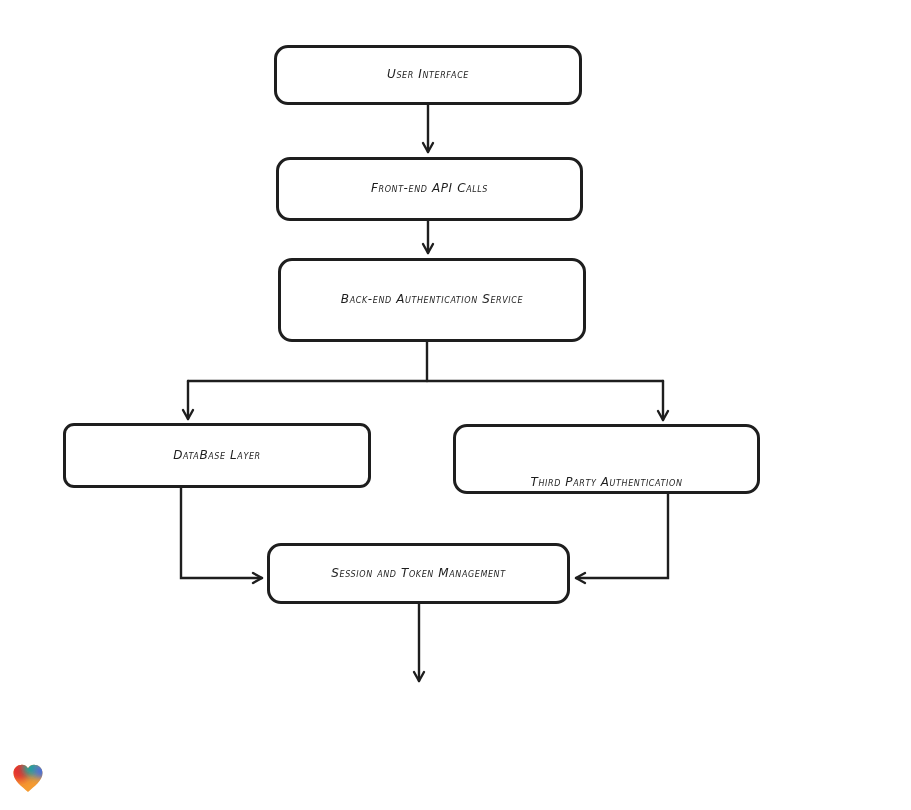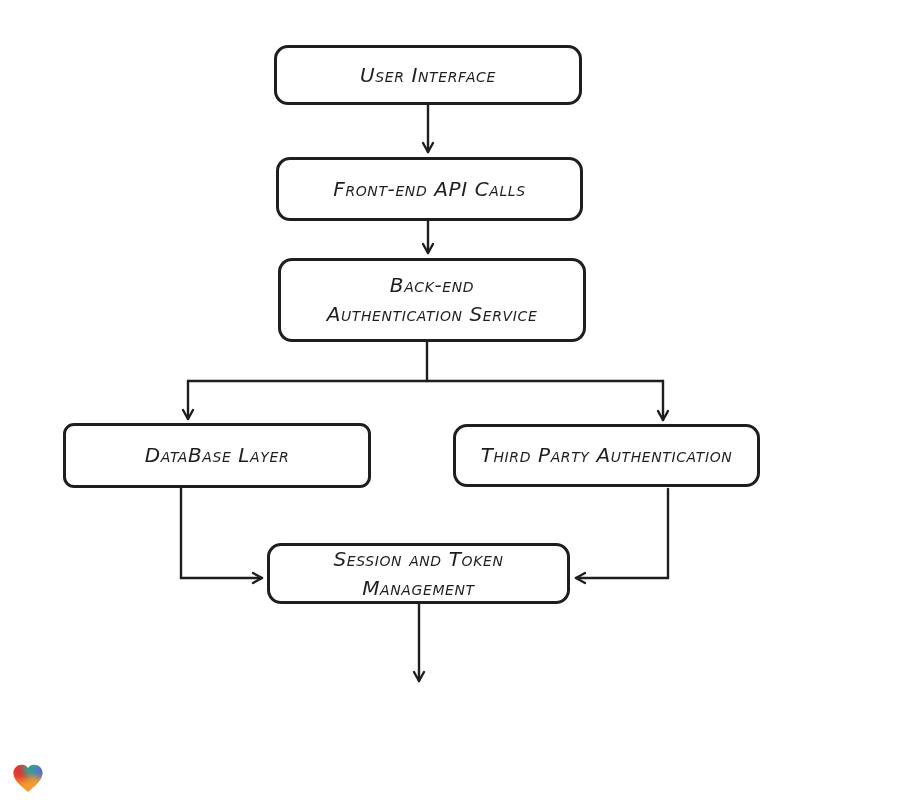--- a/index.html
+++ b/index.html
@@ -24,29 +24,29 @@
     border: 3px solid #1e1e1e;
     border-radius: 14px;
     display: flex;
     align-items: center;
     justify-content: center;
     text-align: center;
     color: #1e1e1e;
     font-style: italic;
     font-variant: small-caps;
     font-weight: 500;
-    font-size: 20px;
+    font-size: 12px;
     letter-spacing: 0.6px;
     line-height: 1.45;
   }
   .n1 { left: 274px; top: 45px;  width: 308px; height: 60px; }
   .n2 { left: 276px; top: 157px; width: 307px; height: 64px; }
   .n3 { left: 278px; top: 258px; width: 308px; height: 84px; padding: 0 44px; }
   .n4 { left: 63px;  top: 423px; width: 308px; height: 65px; border-radius: 11px; }
-  .n5 { left: 453px; top: 424px; width: 307px; height: 63px; }
+  .n5 { left: 453px; top: 424px; width: 307px; height: 70px; align-items: flex-end; }
   .n6 { left: 267px; top: 543px; width: 303px; height: 61px; padding: 0 56px; }
   .n7 { left: 268px; top: 686px; width: 304px; height: 62px; }
   .logo {
     position: absolute;
     left: 11px; top: 762px;
     width: 34px; height: 33px;
   }
 </style>
 </head>
 <body>

